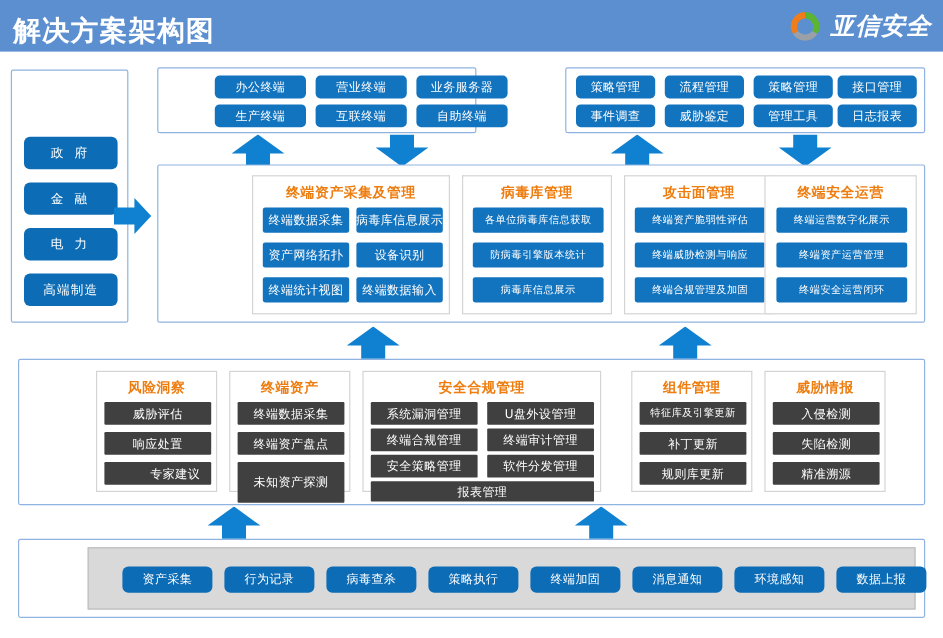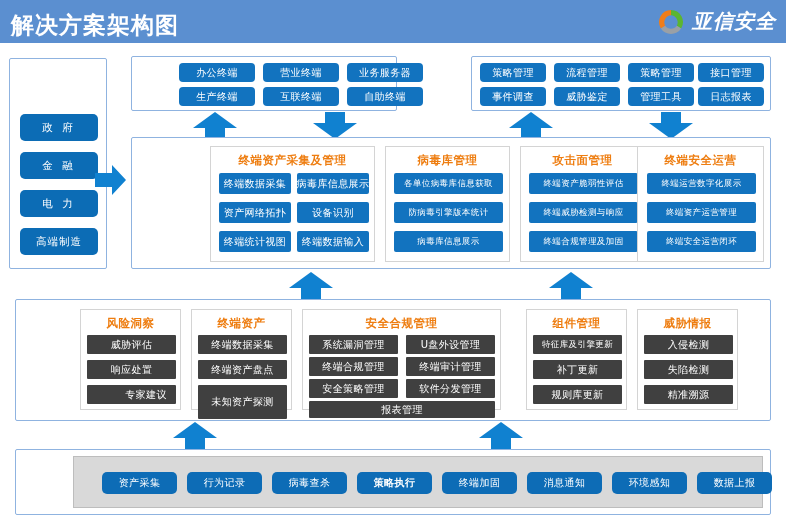--- a/index.html
+++ b/index.html
@@ -232,21 +232,21 @@
   </svg>
   <svg class="arrow" style="left:478px;top:422px;width:46px;height:28px;" viewBox="0 0 46 28">
     <path d="M23 0 L45 16 L33 16 L33 27 L13 27 L13 16 L1 16 Z" fill="#1081d0"></path>
   </svg>
 
   <div class="frame" style="left:15px;top:449px;width:756px;height:66px;">
     <div class="greybar" style="left:57px;top:6px;width:690px;height:52px;">
       <div class="pill bottom" style="position:absolute;left:28px;top:15px;width:75px;height:22px;text-align:center;">资产采集</div>
       <div class="pill bottom" style="position:absolute;left:113px;top:15px;width:75px;height:22px;">行为记录</div>
       <div class="pill bottom" style="position:absolute;left:198px;top:15px;width:75px;height:22px;">病毒查杀</div>
-      <div class="pill bottom" style="position:absolute;left:283px;top:15px;width:75px;height:22px;font-weight:bold;">策略执行</div>
+      <div class="pill bottom" style="position:absolute;left:283px;top:15px;width:75px;height:22px;">策略执行</div>
       <div class="pill bottom" style="position:absolute;left:368px;top:15px;width:75px;height:22px;">终端加固</div>
       <div class="pill bottom" style="position:absolute;left:453px;top:15px;width:75px;height:22px;">消息通知</div>
       <div class="pill bottom" style="position:absolute;left:538px;top:15px;width:75px;height:22px;">环境感知</div>
       <div class="pill bottom" style="position:absolute;left:623px;top:15px;width:75px;height:22px;">数据上报</div>
     </div>
   </div>
 
 </div>
 
 </body></html>

